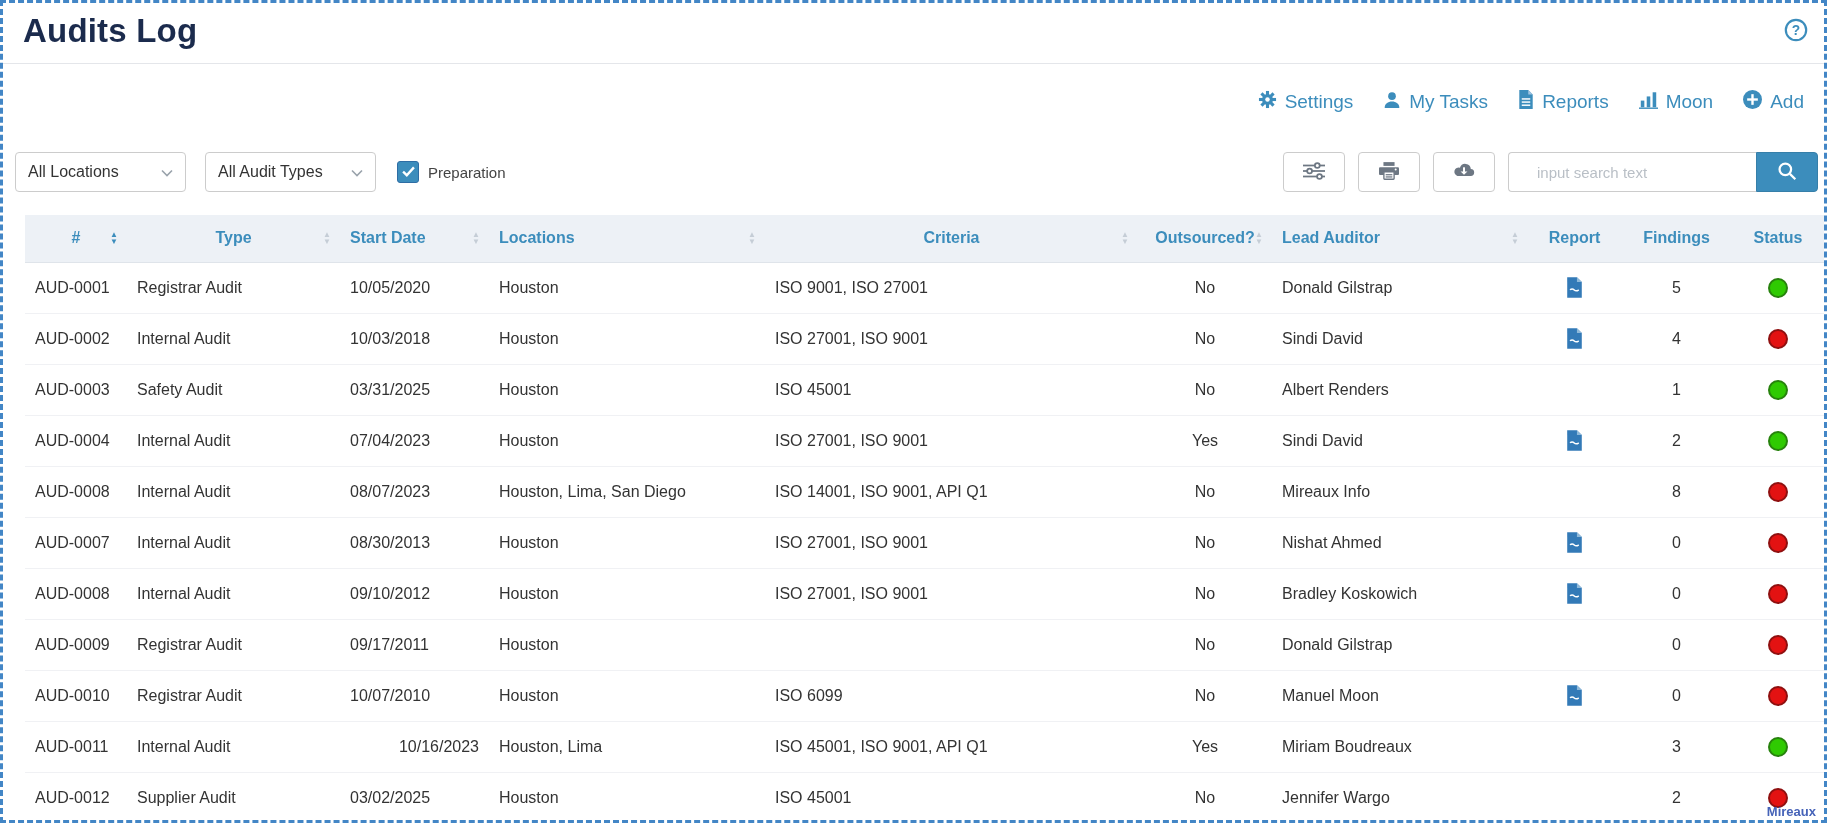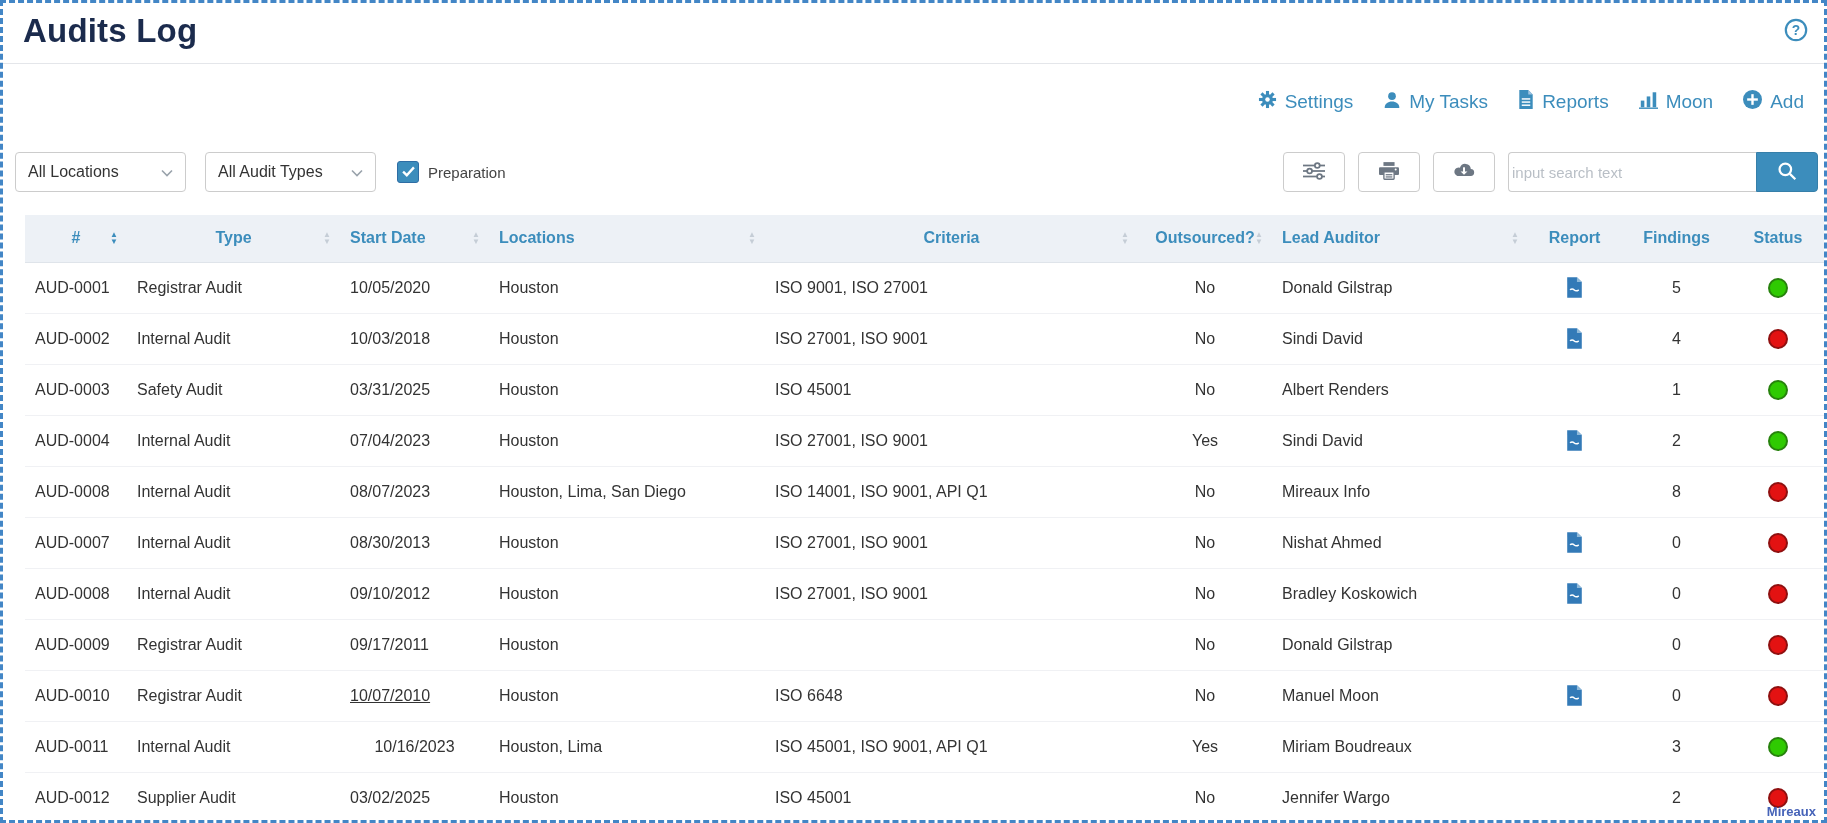--- a/index.html
+++ b/index.html
@@ -33,21 +33,21 @@
   .checkbox-group { display:flex; align-items:center; gap:9px; margin-left:21px; }
   .checkbox { width:22px; height:22px; background:#3c8dbc; border:1px solid #2e6da4; border-radius:3px;
               display:flex; align-items:center; justify-content:center; cursor:pointer; }
   .checkbox-label { font-size:15px; color:#444; }
 
   .right-controls { margin-left:auto; display:flex; align-items:center; }
   .icon-btn { width:62px; height:40px; border:1px solid #ccc; background:#fff; border-radius:4px;
               display:flex; align-items:center; justify-content:center; color:#6d7783; cursor:pointer; margin-left:13px; }
   .search-group { display:flex; margin-left:13px; }
   .search-input { width:248px; height:40px; border:1px solid #ccc; border-right:none; border-radius:4px 0 0 4px;
-                  padding:0 3px; font-size:15px; color:#ef4444; outline:none; font-family:inherit; }
+                  padding:0 28px; font-size:15px; color:#ef4444; outline:none; font-family:inherit; }
   .search-input::placeholder { color:#b9bfc6; }
   .search-btn { width:62px; height:40px; border:1px solid #367fa9; background:#3c8dbc; border-radius:0 4px 4px 0;
                 display:flex; align-items:center; justify-content:center; cursor:pointer; }
 
   
   .table-wrap { margin:23px 5px 0 22px; }
   table { border-collapse:collapse; table-layout:fixed; width:100%; font-size:16px; }
   thead th { background:#edf1f6; color:#3c8dbc; font-weight:700; height:47px; position:relative;
              border-bottom:1px solid #dfe4ea; padding:0 10px; }
   tbody td { height:51px; border-bottom:1px solid #f0f1f4; padding:0 10px; color:#333;
@@ -372,39 +372,39 @@
             <td style="text-align: left;"></td>
             <td style="text-align: center;">No</td>
             <td style="text-align: left;">Donald Gilstrap</td>
             <td style="text-align: center;"></td>
             <td style="text-align: center;">0</td>
             <td style="text-align: center;"><span class="dot red"></span></td>
           </tr>
           <tr>
             <td style="text-align: left;">AUD-0010</td>
             <td style="text-align: left;">Registrar Audit</td>
-            <td style="text-align: left; text-decoration: underline;">10/07/2010</td>
-            <td style="text-align: left;">Houston</td>
-            <td style="text-align: left;">ISO 6648</td>
+            <td style="text-align: left;">10/07/2010</td>
+            <td style="text-align: left;">Houston</td>
+            <td style="text-align: left;">ISO 6099</td>
             <td style="text-align: center;">No</td>
             <td style="text-align: left;">Manuel Moon</td>
             <td style="text-align: center;"><span class="pdf-link">
                 <svg width="17" height="21" viewBox="0 0 14 17">
                   <path d="M1 0h8l4 4v13H1z" fill="#337ab7"></path>
                   <path d="M9 0v4h4z" fill="#8fb9d9"></path>
                   <path d="M3.3 10.4c1.3-1.1 2.5-.9 3.5.1s2.2 1 3.7-.1" stroke="#fff" stroke-width="1.2" fill="none"></path>
                 </svg>
               </span></td>
             <td style="text-align: center;">0</td>
             <td style="text-align: center;"><span class="dot red"></span></td>
           </tr>
           <tr>
             <td style="text-align: left;">AUD-0011</td>
             <td style="text-align: left;">Internal Audit</td>
-            <td style="text-align: center;">10/16/2023</td>
+            <td style="text-align: right;">10/16/2023</td>
             <td style="text-align: left;">Houston, Lima</td>
             <td style="text-align: left;">ISO 45001, ISO 9001, API Q1</td>
             <td style="text-align: center;">Yes</td>
             <td style="text-align: left;">Miriam Boudreaux</td>
             <td style="text-align: center;"></td>
             <td style="text-align: center;">3</td>
             <td style="text-align: center;"><span class="dot green"></span></td>
           </tr>
           <tr>
             <td style="text-align: left;">AUD-0012</td>

